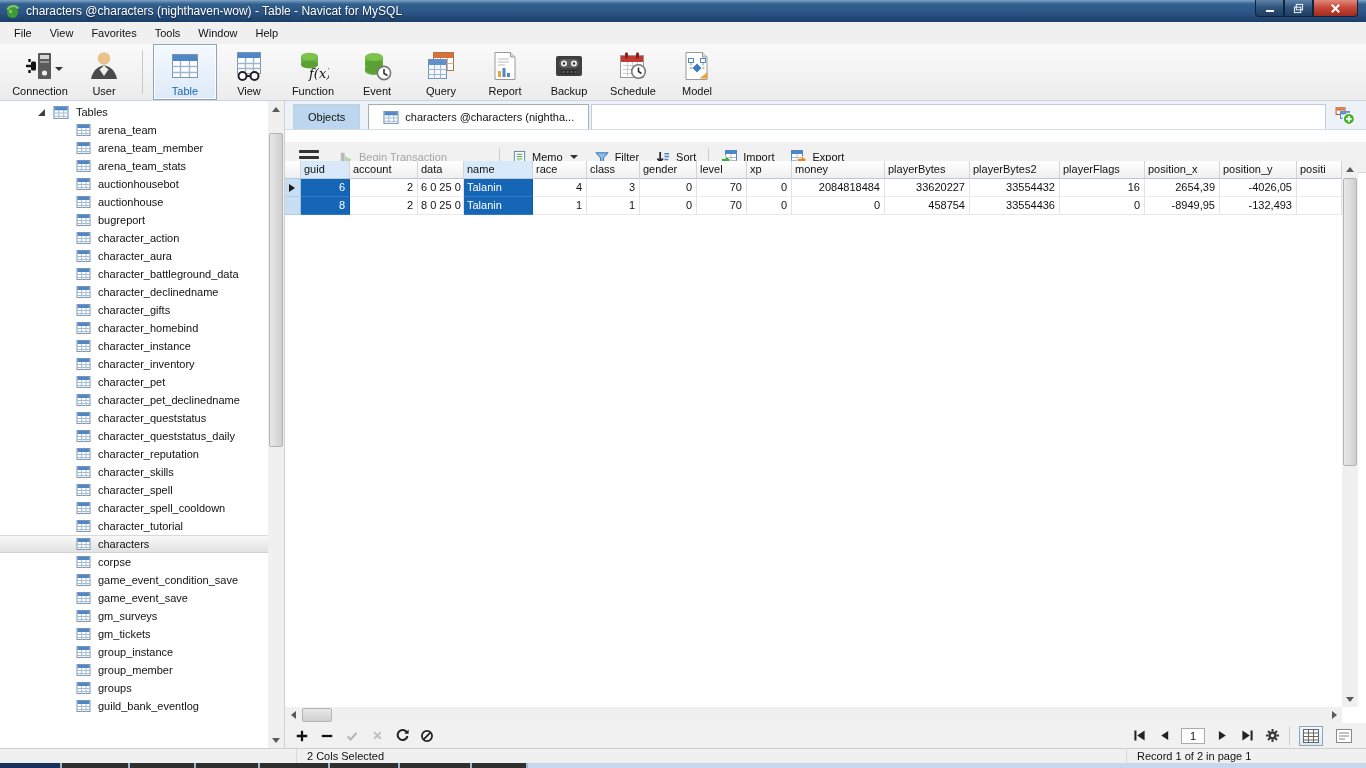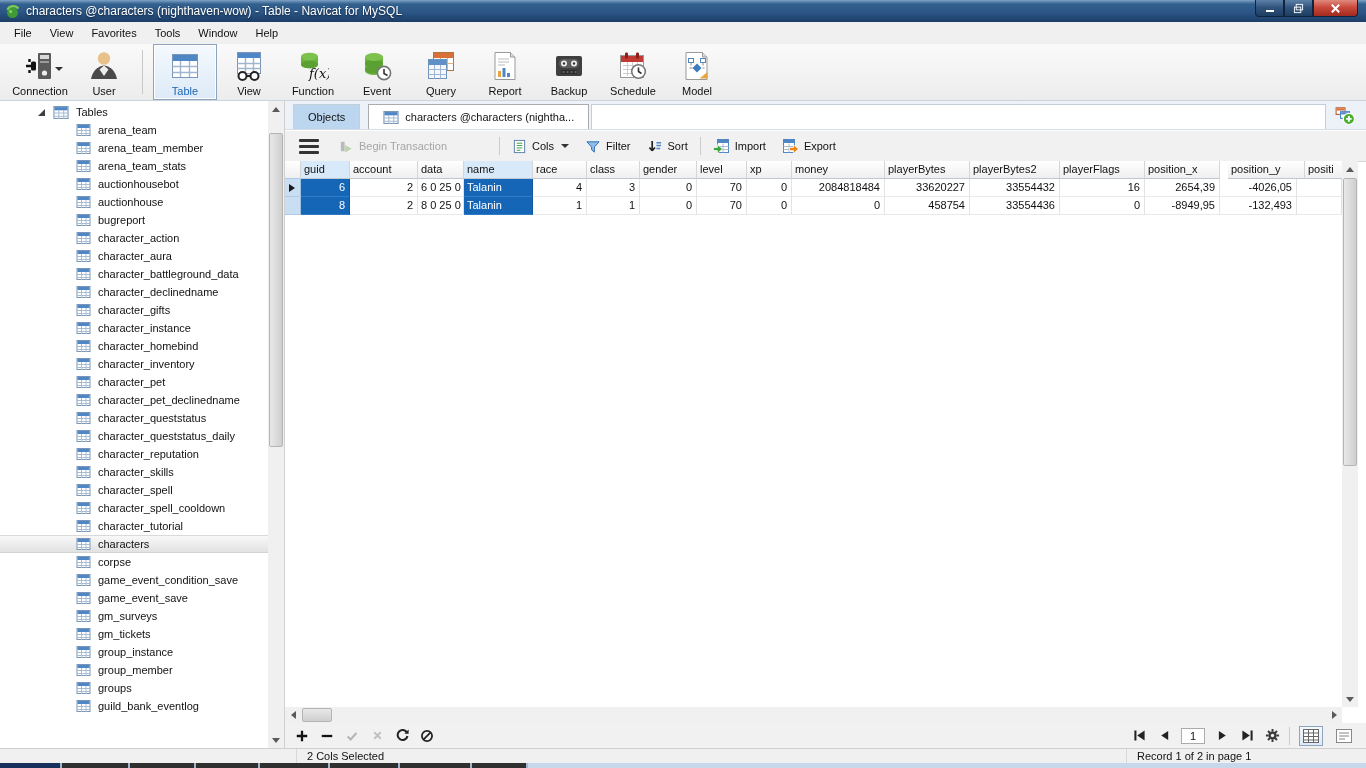--- a/index.html
+++ b/index.html
@@ -68,21 +68,21 @@
   .tabstrip { position:absolute; left:0; top:0; right:0; height:29px; background:#EDF2F9; border-bottom:1px solid #D4DCE6;
     display:flex; align-items:stretch; padding-left:8px; }
   .tab { display:flex; align-items:center; padding:0 14px; margin-top:3px; border:1px solid #C3CEDB; border-bottom:none; }
   .tab.objects { background:#BCD6F0; }
   .tab.active { background:#FFF; border-color:#ABABAB; }
   .tab .tree-ico { margin-right:6px; }
   .tab-filler { flex:1; margin:3px 6px 0 2px; background:#FFF; border:1px solid #C3CEDB; border-bottom:none; }
   .newtab-btn { width:26px; margin:3px 8px 3px 0; display:flex; align-items:center; justify-content:center; }
 
   
-  .gridbar { position:absolute; left:0; top:30px; right:0; height:31px; background:#F1F1F1; border-bottom:1px solid #D6D6D6;
+  .gridbar { position:absolute; left:0; top:41px; right:0; height:31px; background:#F1F1F1; border-bottom:1px solid #D6D6D6;
     display:flex; align-items:center; }
   .gb-item { display:flex; align-items:center; gap:5px; padding:0 8px; height:24px; }
   .gb-item.disabled { color:#A6A6A6; }
   .gb-sep { width:1px; height:18px; background:#CCC; margin:0 4px; }
   .hamburger { width:20px; margin:0 12px 0 14px; }
   .hamburger div { height:3px; background:#333; margin:3px 0; border-radius:1px; }
   .gb-caret { width:0; height:0; border-left:4px solid transparent; border-right:4px solid transparent; border-top:4px solid #333; margin-left:2px; }
 
   
   .gridwrap { position:absolute; left:0; top:60px; width:1057px; height:546px; background:#FFF; overflow:hidden; }
@@ -442,31 +442,31 @@
           <span>character_gifts</span>
         </div>
         <div class="tree-row tree-item">
           <span class="tree-ico">
             <svg width="15" height="12" viewBox="0 0 14 12">
               <rect x="0.5" y="0.5" width="13" height="11" fill="#FFF" stroke="#7A95B5"></rect>
               <rect x="1" y="1" width="12" height="3" fill="#4E86C6"></rect>
               <path d="M0.5 6.5 h13 M0.5 9.5 h13 M5 4 v8 M9.5 4 v8" stroke="#A8BCD2" fill="none"></path>
             </svg>
           </span>
+          <span>character_homebind</span>
+        </div>
+        <div class="tree-row tree-item">
+          <span class="tree-ico">
+            <svg width="15" height="12" viewBox="0 0 14 12">
+              <rect x="0.5" y="0.5" width="13" height="11" fill="#FFF" stroke="#7A95B5"></rect>
+              <rect x="1" y="1" width="12" height="3" fill="#4E86C6"></rect>
+              <path d="M0.5 6.5 h13 M0.5 9.5 h13 M5 4 v8 M9.5 4 v8" stroke="#A8BCD2" fill="none"></path>
+            </svg>
+          </span>
           <span>character_instance</span>
-        </div>
-        <div class="tree-row tree-item">
-          <span class="tree-ico">
-            <svg width="15" height="12" viewBox="0 0 14 12">
-              <rect x="0.5" y="0.5" width="13" height="11" fill="#FFF" stroke="#7A95B5"></rect>
-              <rect x="1" y="1" width="12" height="3" fill="#4E86C6"></rect>
-              <path d="M0.5 6.5 h13 M0.5 9.5 h13 M5 4 v8 M9.5 4 v8" stroke="#A8BCD2" fill="none"></path>
-            </svg>
-          </span>
-          <span>character_homebind</span>
         </div>
         <div class="tree-row tree-item">
           <span class="tree-ico">
             <svg width="15" height="12" viewBox="0 0 14 12">
               <rect x="0.5" y="0.5" width="13" height="11" fill="#FFF" stroke="#7A95B5"></rect>
               <rect x="1" y="1" width="12" height="3" fill="#4E86C6"></rect>
               <path d="M0.5 6.5 h13 M0.5 9.5 h13 M5 4 v8 M9.5 4 v8" stroke="#A8BCD2" fill="none"></path>
             </svg>
           </span>
           <span>character_inventory</span>
@@ -720,21 +720,21 @@
       </div>
       <div style="width:40px"></div>
       <div class="gb-sep"></div>
       <div class="gb-item">
         <span>
           <svg width="15" height="15" viewBox="0 0 16 16">
               <rect x="2.5" y="1.5" width="11" height="13" fill="#FFF" stroke="#5A7FA8"></rect>
               <path d="M5 4.5 h6 M5 7 h6 M5 9.5 h6 M5 12 h4" stroke="#3E9B3E"></path>
             </svg>
         </span>
-        <span>Cols</span>
+        <span>Memo</span>
         <span class="gb-caret"></span>
       </div>
       <div class="gb-item">
         <span>
           <svg width="16" height="15" viewBox="0 0 16 16">
               <path d="M1.5 3 h13 l-5 5.5 v5.5 l-3 -2.5 v-3 z" fill="#8FBCE8" stroke="#2E6DB4"></path>
             </svg>
         </span>
         <span>Filter</span>
       </div>
@@ -782,21 +782,21 @@
           <div class="gcell" style="width: 54px;">race</div>
           <div class="gcell" style="width: 53px;">class</div>
           <div class="gcell" style="width: 57px;">gender</div>
           <div class="gcell" style="width: 50px;">level</div>
           <div class="gcell" style="width: 45px;">xp</div>
           <div class="gcell" style="width: 93px;">money</div>
           <div class="gcell" style="width: 85px;">playerBytes</div>
           <div class="gcell" style="width: 90px;">playerBytes2</div>
           <div class="gcell" style="width: 85px;">playerFlags</div>
           <div class="gcell" style="width: 75px;">position_x</div>
-          <div class="gcell" style="width: 77px; margin-left: 8px;">position_y</div>
+          <div class="gcell" style="width: 77px;">position_y</div>
           <div class="gcell" style="width: 45px;">positi</div>
         </div>
       <div id="grid-body">
           <div class="grow">
             <div class="gcell marker" style="width: 16px;">
               <span class="rowptr"></span>
             </div>
             <div class="gcell num sel" style="width: 49px;">6</div>
             <div class="gcell num" style="width: 68px;">2</div>
             <div class="gcell num" style="width: 46px;">6 0 25 0</div>

